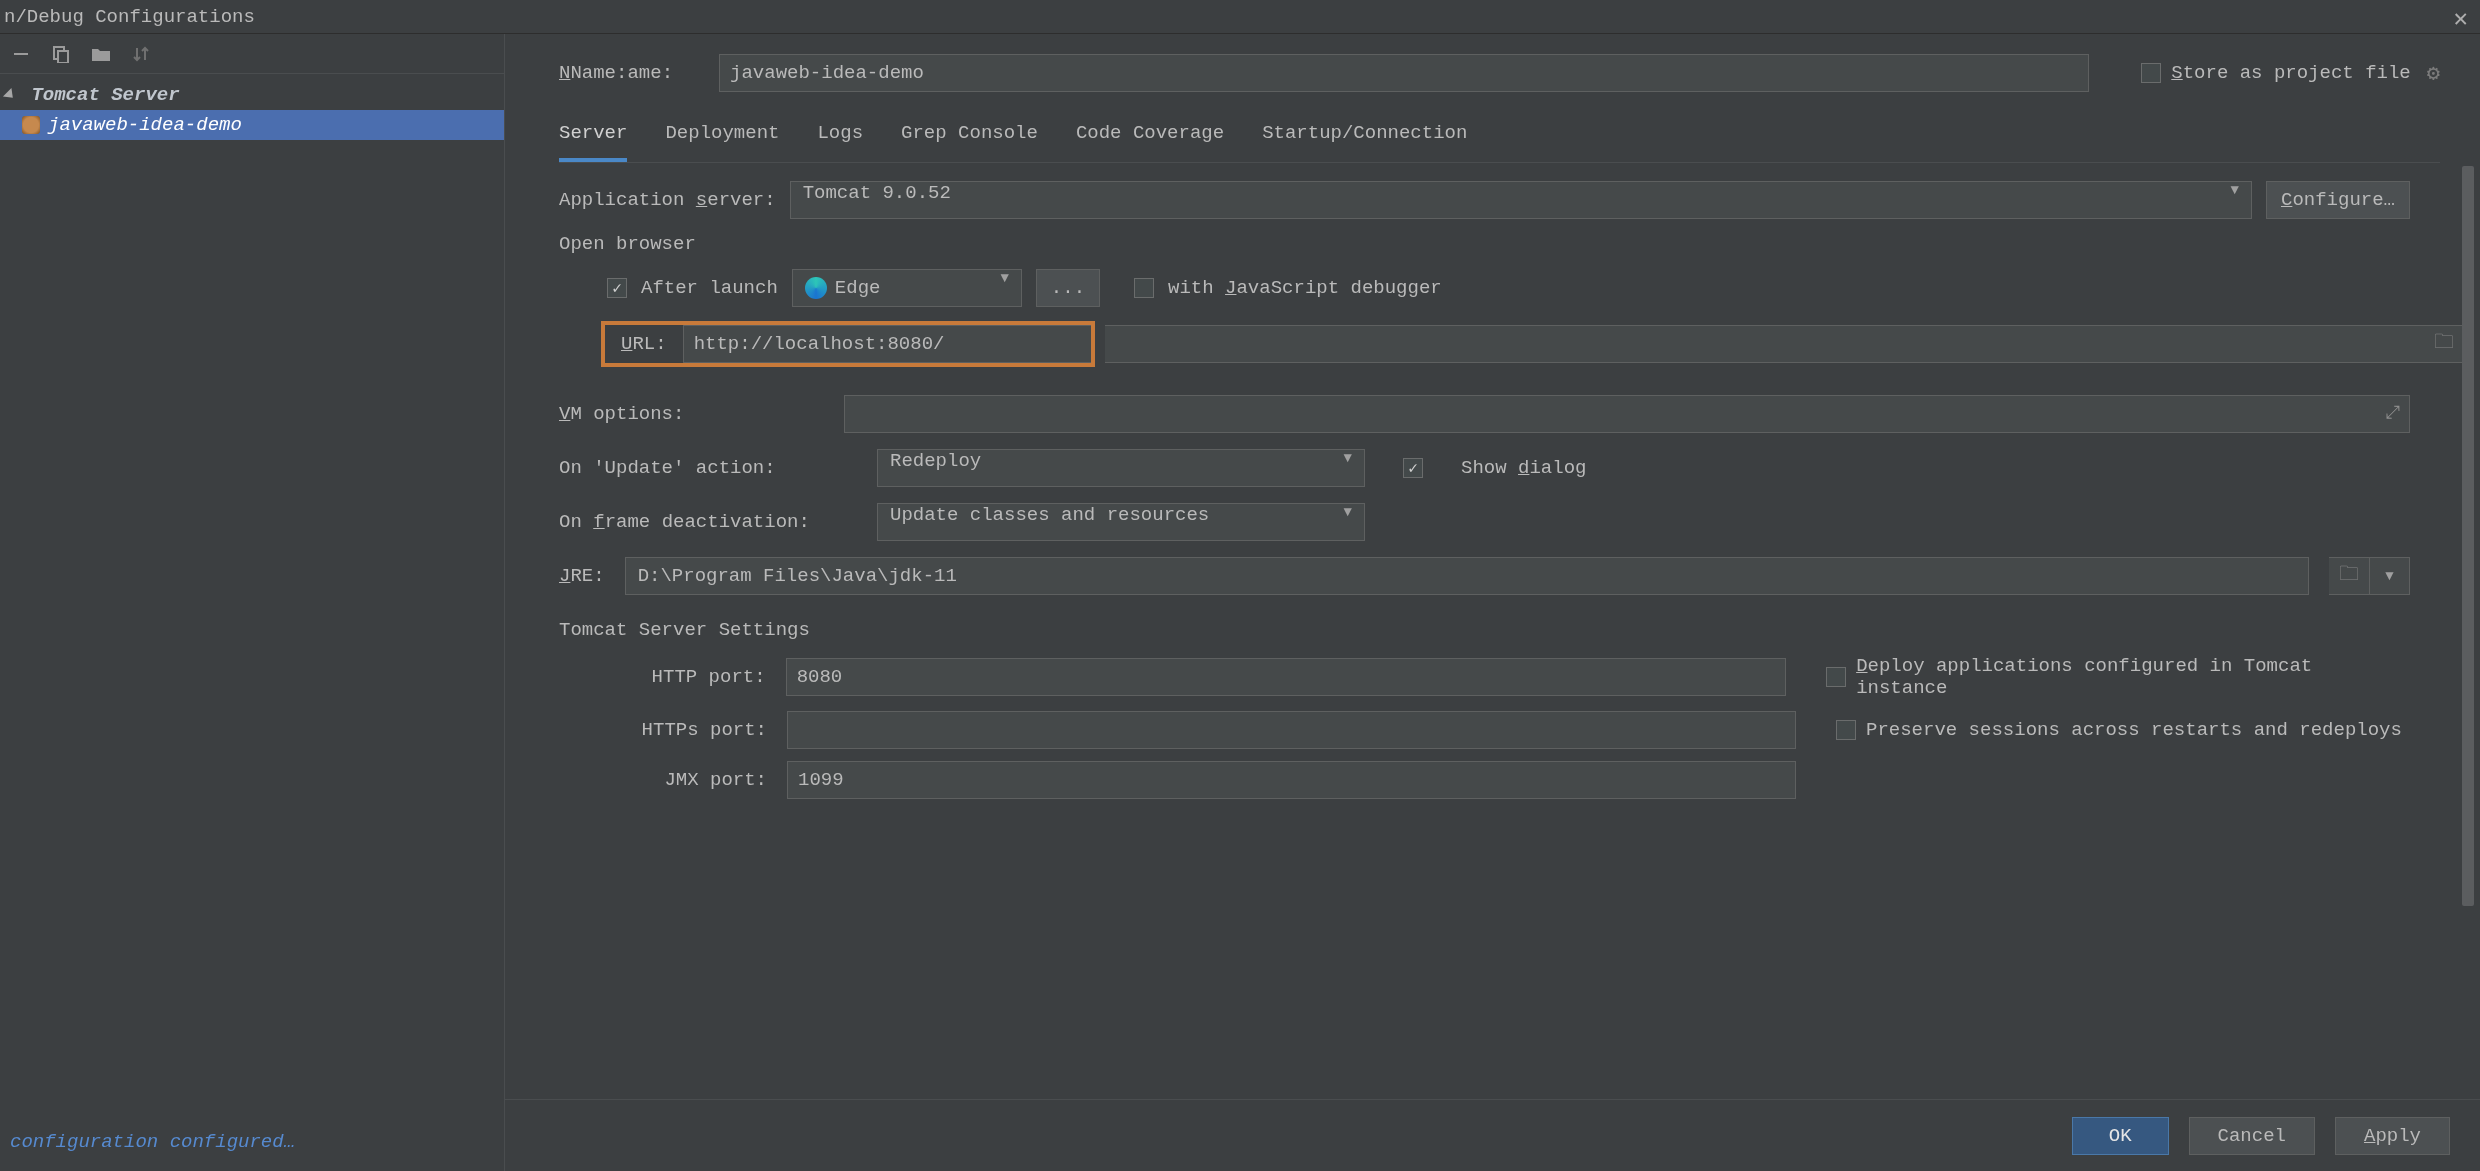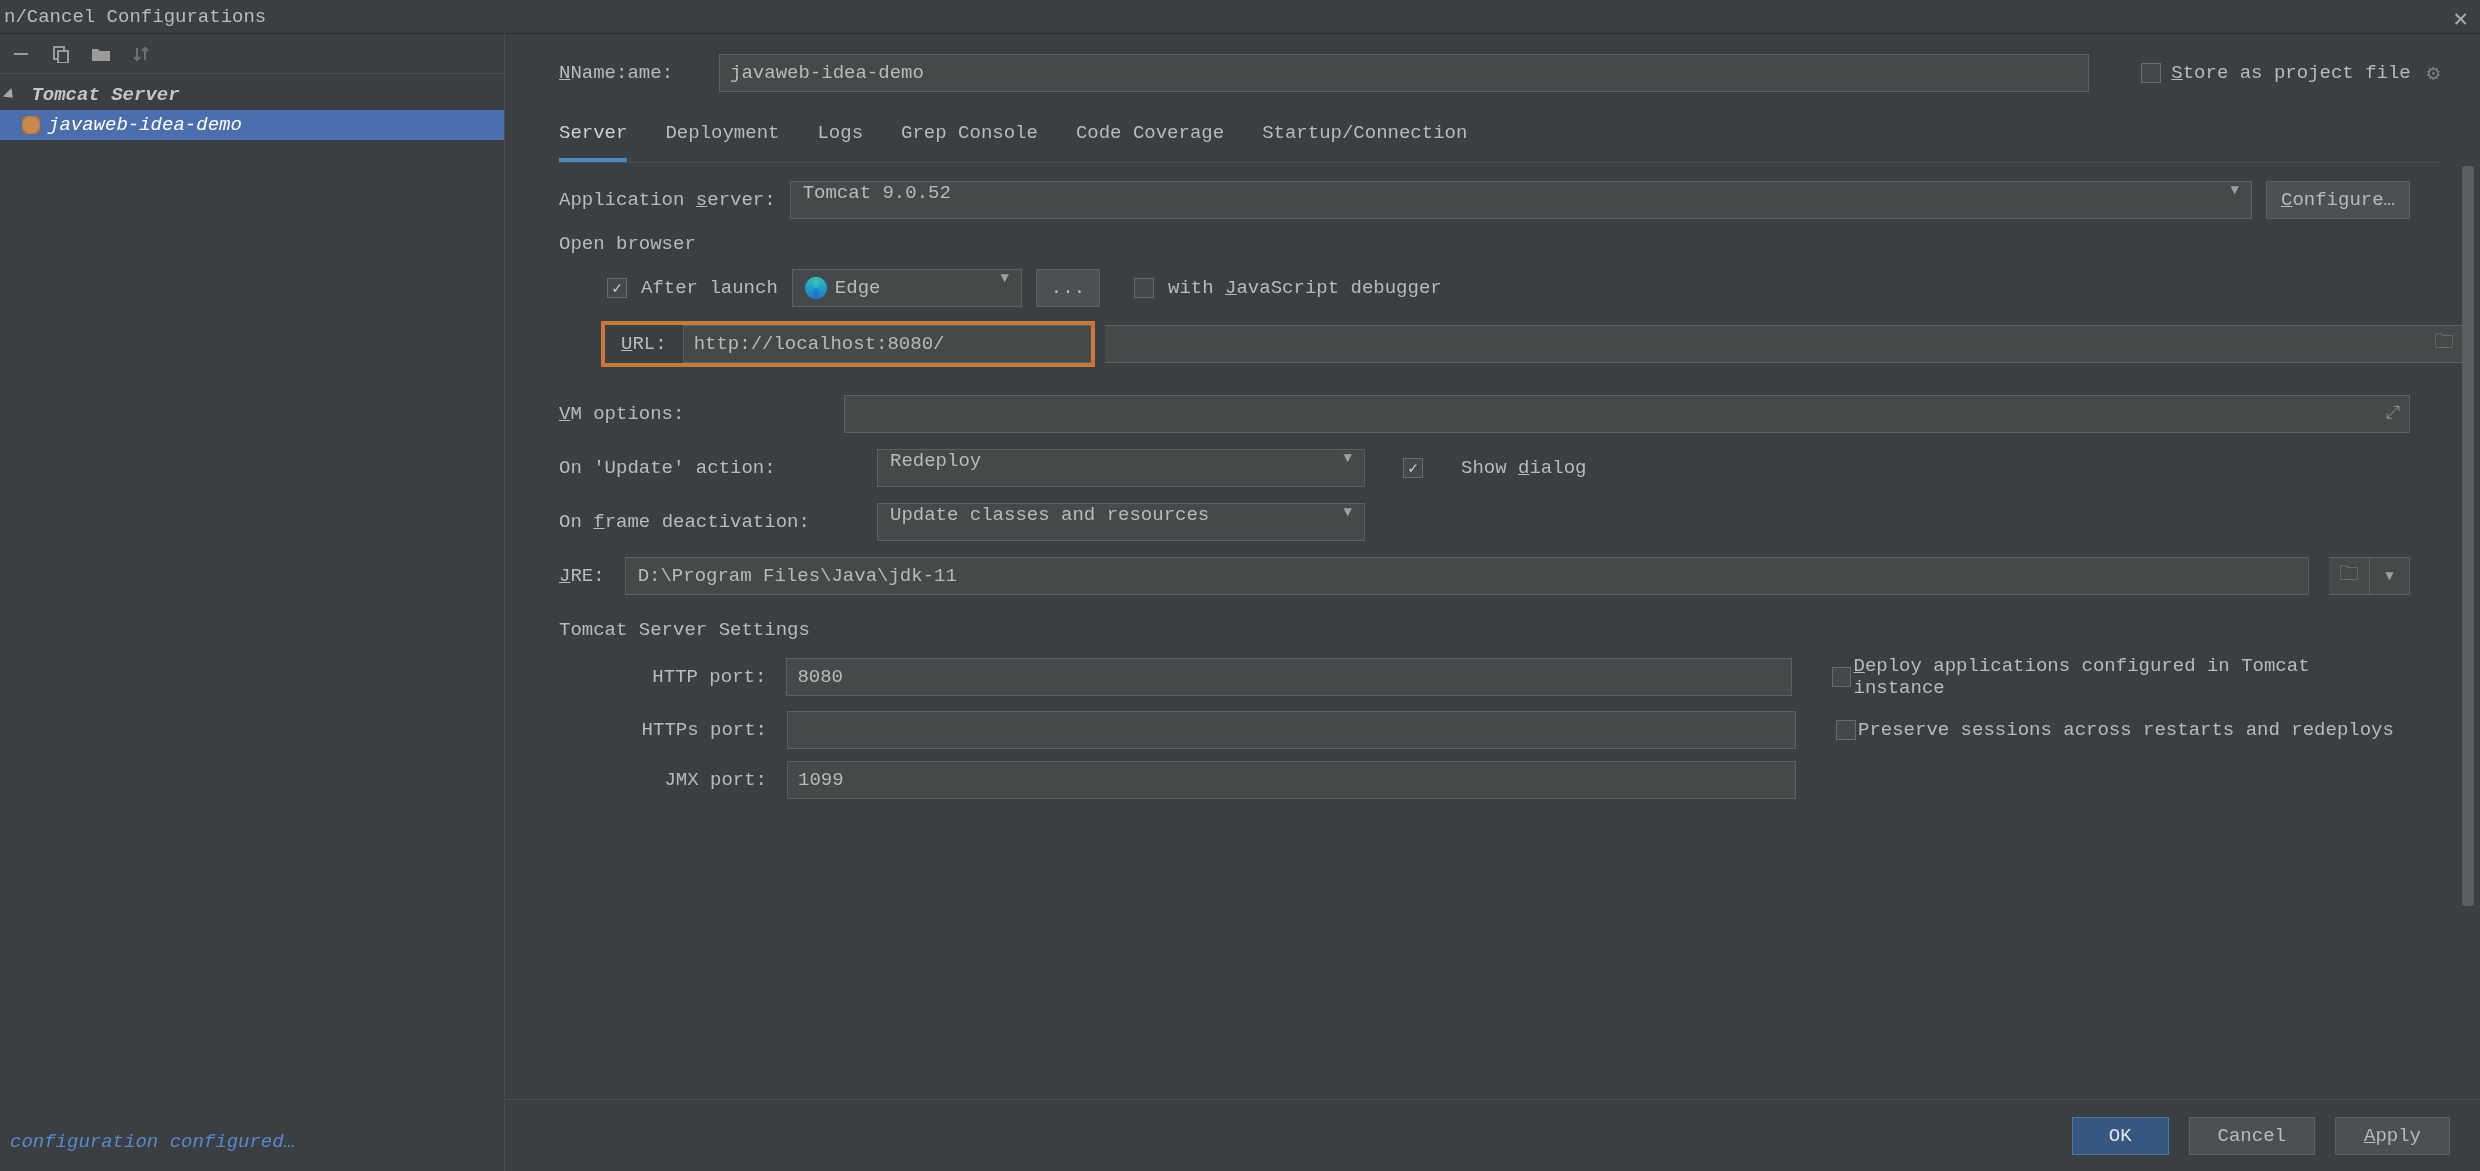--- a/index.html
+++ b/index.html
@@ -233,21 +233,21 @@
   display:flex;
   align-items:center;
   padding: 0 12px;
 }
 .jre-right { display:flex; border:1px solid #5e6060; border-left:none; height:38px; }
 .jre-btn { width:40px; display:flex;align-items:center;justify-content:center;background:#45494a;}
 .ports-grid { margin-top: 10px; }
 .port-row { display:flex;align-items:center;gap:20px;margin-bottom:12px; }
 .port-label { width: 160px; text-align:right; }
 .port-input { width: 1009px; }
-.port-side { display:flex; align-items:center; gap:2px; margin-left: 20px;}
+.port-side { display:flex; align-items:center; gap:10px; margin-left: 20px;}
 .footer {
   height: 72px;
   border-top: 1px solid #4a4d4f;
   display:flex;
   align-items:center;
   justify-content:flex-end;
   gap: 20px;
   padding-right: 30px;
   background:#3c3f41;
 }
@@ -268,21 +268,21 @@
 }
 svg { display:block;}
 .label218 { width:280px; }
 .flex1 { flex:1; }
 .gap0 { gap:0; }
 </style>
 </head>
 <body>
 
 <div class="titlebar">
-  <span class="titlebar-text">n/Cancel Configurations</span>
+  <span class="titlebar-text">n/Debug Configurations</span>
   <span class="close-x">✕</span>
 </div>
 
 <div class="main">
   <div class="sidebar">
     <div class="toolbar">
       <span class="toolbar-icon">
         <svg width="18" height="18">
             <rect x="2" y="8" width="14" height="2" fill="#9b9b9b"></rect>
           </svg>

